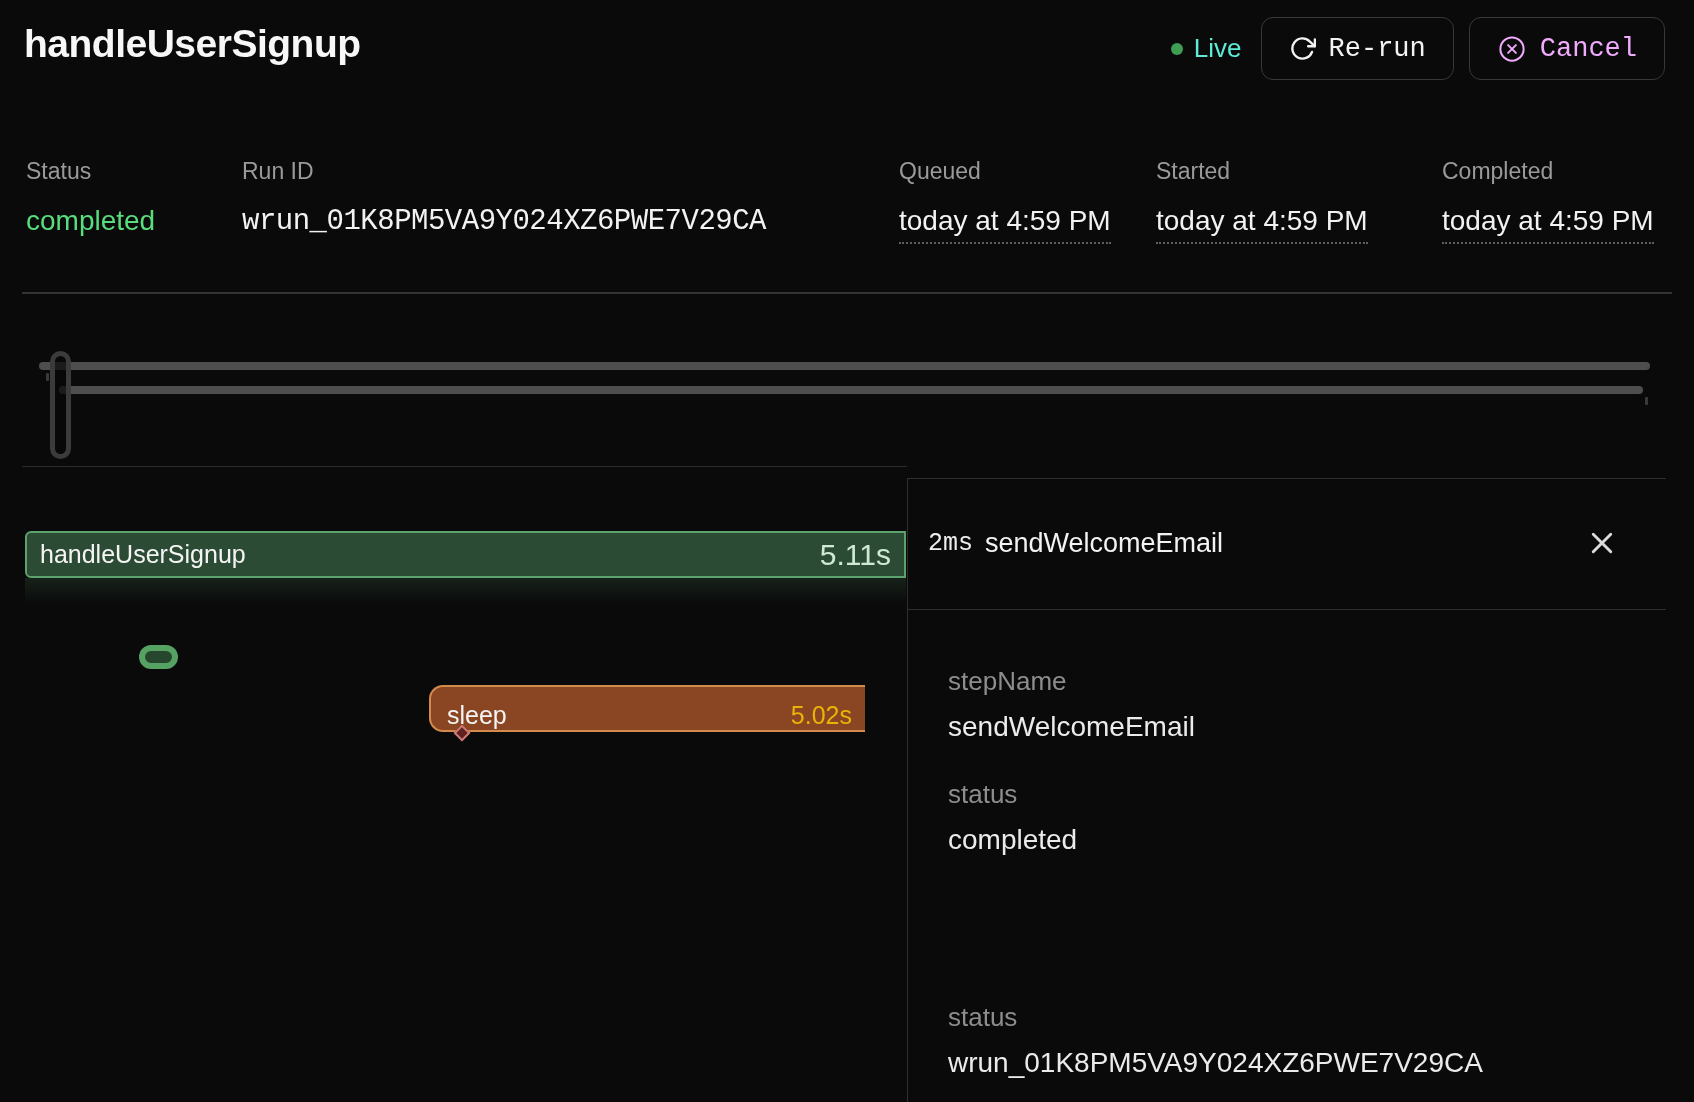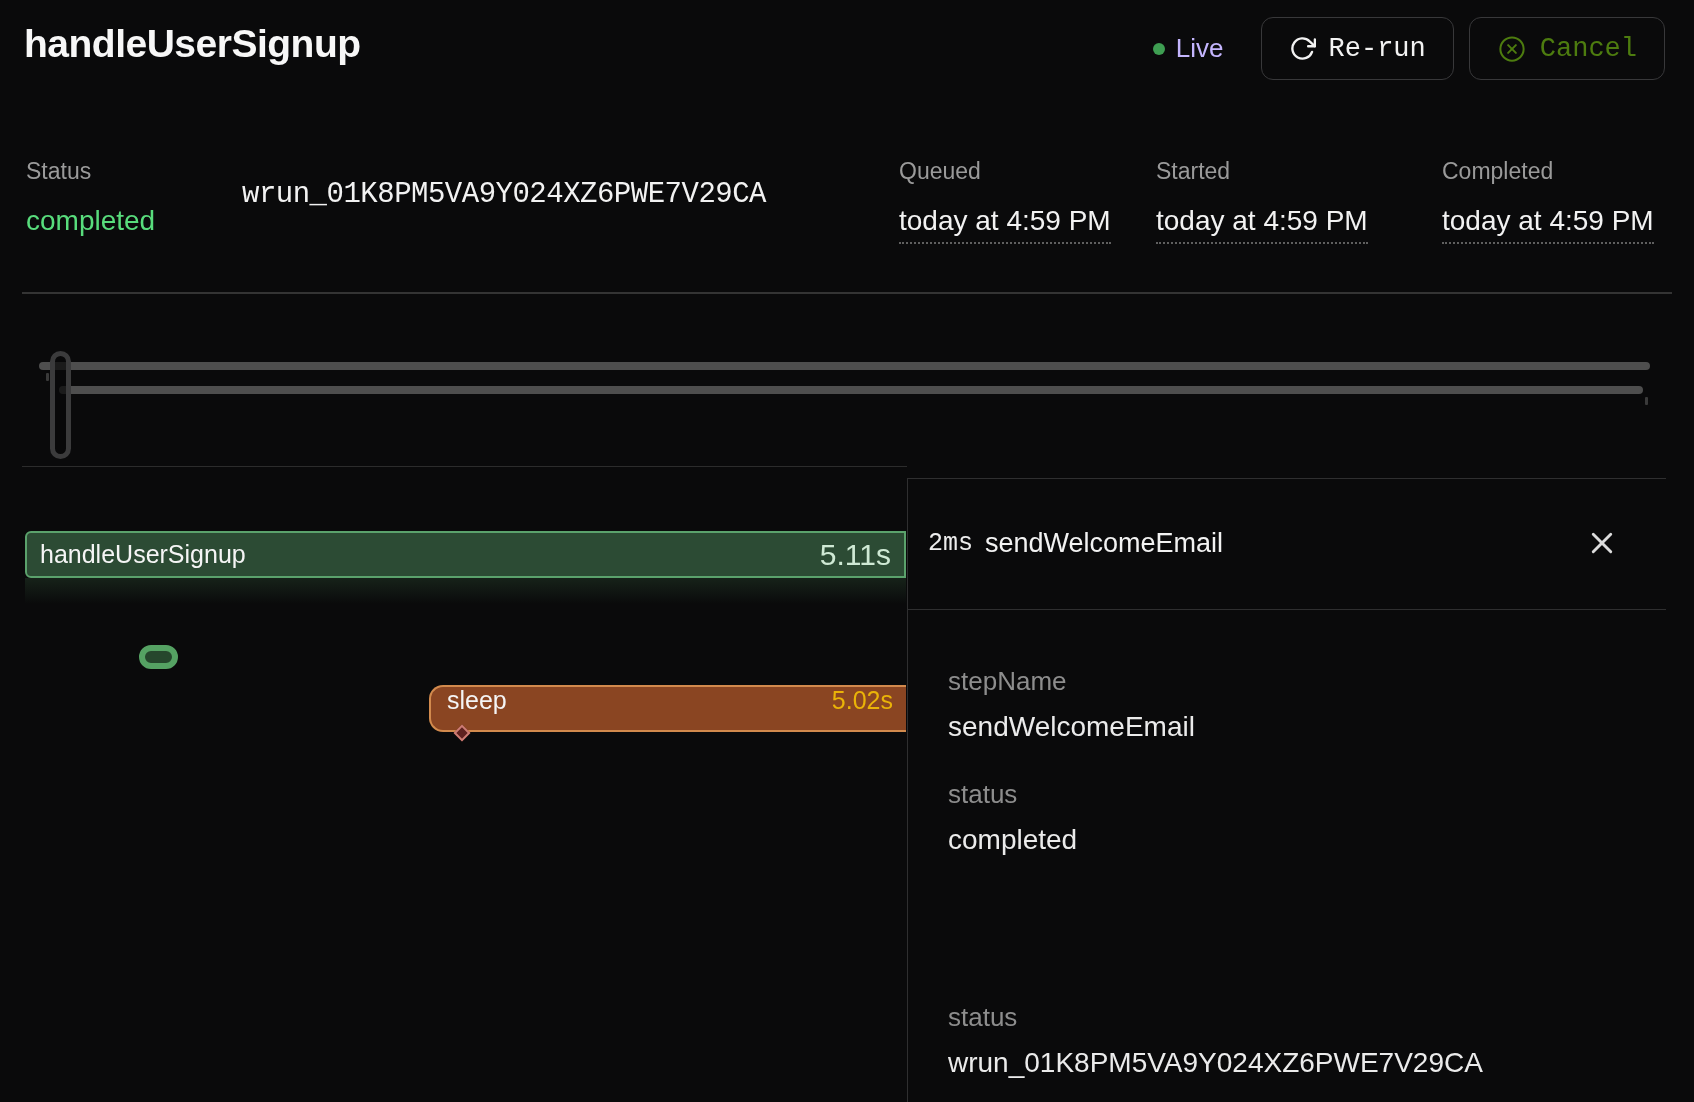--- a/index.html
+++ b/index.html
@@ -10,30 +10,30 @@
   }
   
   .page-title{
     position:absolute;left:24px;top:22px;
     font-size:39px;font-weight:700;letter-spacing:-0.5px;color:#f7f7f7;
   }
   .header-actions{
     position:absolute;top:17px;right:29px;height:63px;
     display:flex;align-items:center;gap:15px;
   }
-  .live{display:flex;align-items:center;gap:11px;margin-right:22px;font-size:26px;color:#c4b5fd;}
+  .live{display:flex;align-items:center;gap:11px;margin-right:4px;font-size:26px;color:#5eead4;}
   .live-dot{width:12px;height:12px;border-radius:50%;background:#3e9e52;}
   .btn{
     display:flex;align-items:center;gap:13px;height:63px;padding:0 27px;
     border:1px solid #38383a;border-radius:12px;background:transparent;
     font-size:27px;color:#f2f2f2;box-sizing:border-box;cursor:pointer;
     font-family:Liberation Mono, monospace;
   }
   .btn svg{display:block;}
-  .btn.muted{color:#4d7c0f;}
+  .btn.muted{color:#f0abfc;}
   
   .meta-field{position:absolute;top:158px;}
   .meta-label{font-size:23px;color:#9a9a9a;}
   .meta-value{margin-top:20px;font-size:28px;color:#f2f2f2;white-space:nowrap;}
   .meta-value.status{color:#58dc7c;}
   .meta-value.mono{font-family:"Liberation Mono", monospace;font-size:29px;letter-spacing:-0.5px;}
   .meta-value.time{display:inline-block;border-bottom:2px dotted #5f5f5f;padding-bottom:5px;}
   .m0{left:26px}.m1{left:242px}.m2{left:899px}.m3{left:1156px}.m4{left:1442px}
   .divider{position:absolute;left:22px;top:292px;width:1650px;height:2px;background:#343434;}
   
@@ -63,23 +63,24 @@
     background:linear-gradient(180deg, rgba(86,160,100,0.16), rgba(86,160,100,0));
   }
   .span-name{font-size:25px;color:#f5f5f5;white-space:nowrap;}
   .run-bar .span-dur{font-size:30px;color:#cfe9d4;}
   .step-pill{
     position:absolute;left:139px;top:645px;width:39px;height:24px;
     border:6px solid #55a263;border-radius:12px;background:#26472d;
     box-sizing:border-box;cursor:pointer;
   }
   .sleep-bar{
-    left:429px;top:685px;width:477px;padding:0 13px 16px 16px;
+    left:429px;top:685px;width:436px;padding:0 13px 0 16px;
     background:#8a4522;border:2px solid #d28a4d;border-right:none;
     border-radius:14px 0 0 14px;
+    align-items:flex-end;
   }
   .sleep-bar .span-dur{font-size:25px;color:#eab308;}
   .diamond{
     position:absolute;left:456px;top:727px;width:12px;height:12px;
     background:#5f2220;border:2px solid #ce7d74;transform:rotate(45deg);
     box-sizing:border-box;
   }
   
   .panel-left-border{position:absolute;left:907px;top:478px;width:1px;height:624px;background:#2f2f30;}
   .panel-top-border{position:absolute;left:907px;top:478px;width:759px;height:1px;background:#2f2f30;}
@@ -131,20 +132,21 @@
       </span>
       <span>Cancel</span>
     </button>
   </div>
 
   <div class="meta-field m0">
     <div class="meta-label">Status</div>
     <div class="meta-value status">completed</div>
   </div>
   <div class="meta-field m1">
+    <div class="meta-label">Run ID</div>
     <div class="meta-value mono">wrun_01K8PM5VA9Y024XZ6PWE7V29CA</div>
   </div>
   <div class="meta-field m2">
     <div class="meta-label">Queued</div>
     <div class="meta-value time">today at 4:59 PM</div>
   </div>
   <div class="meta-field m3">
     <div class="meta-label">Started</div>
     <div class="meta-value time">today at 4:59 PM</div>
   </div>

